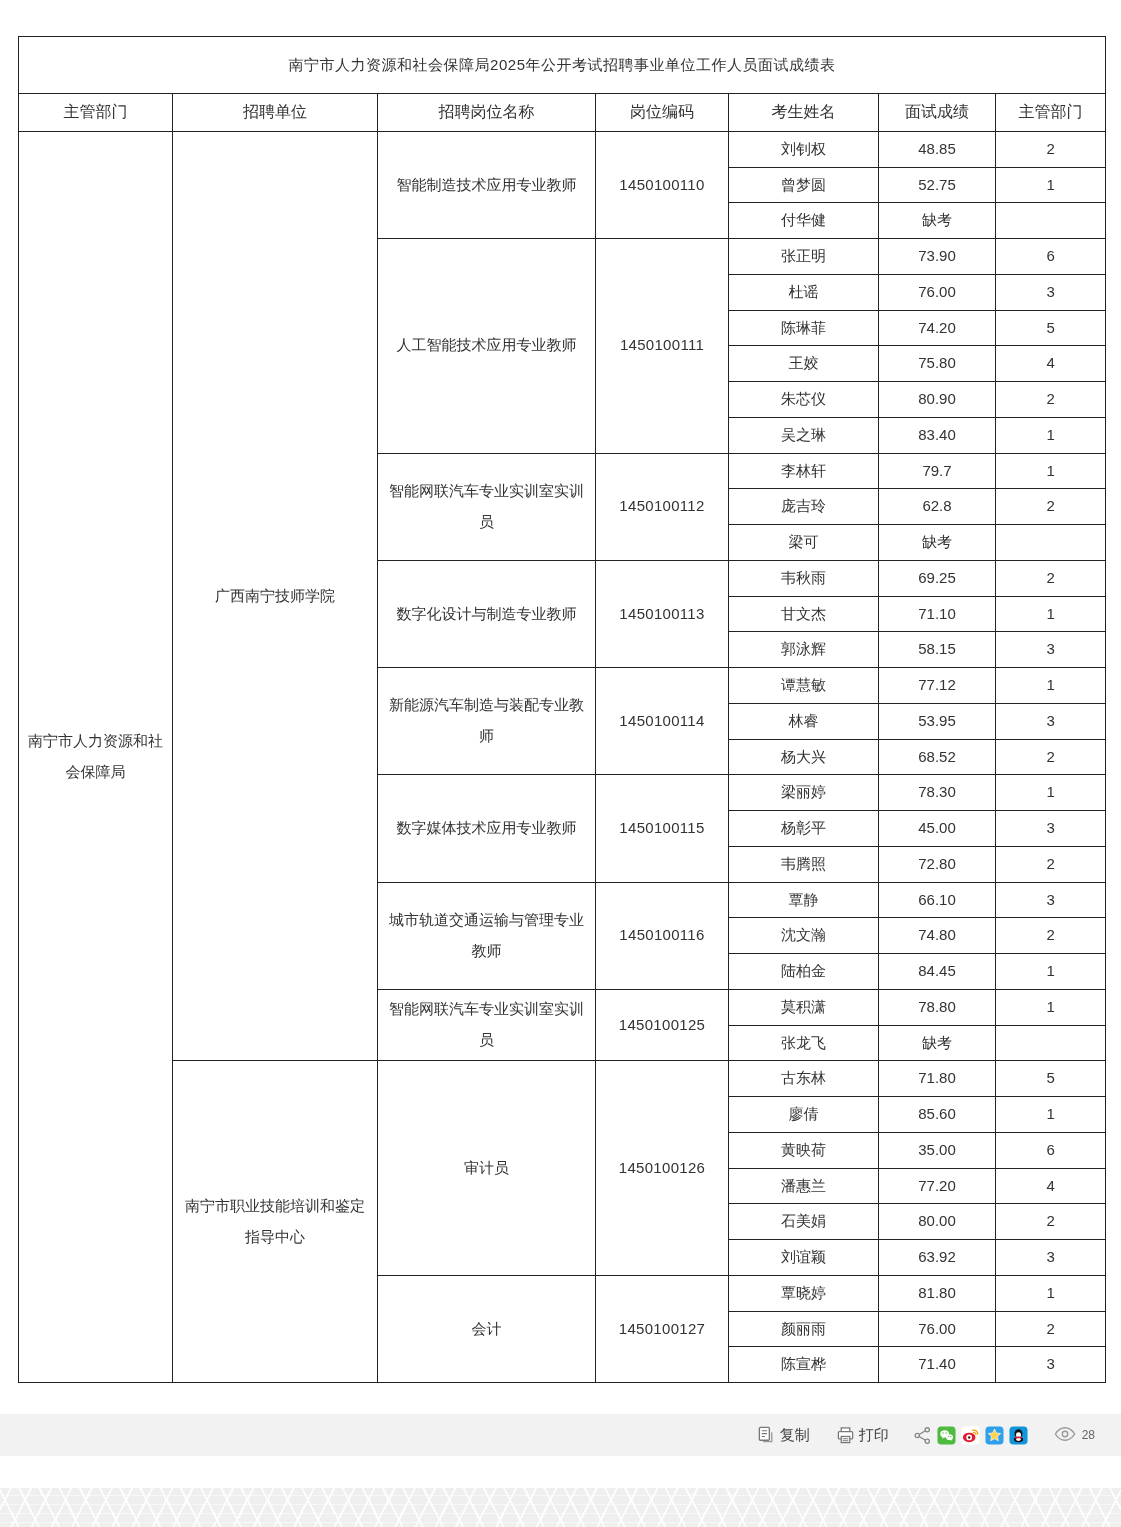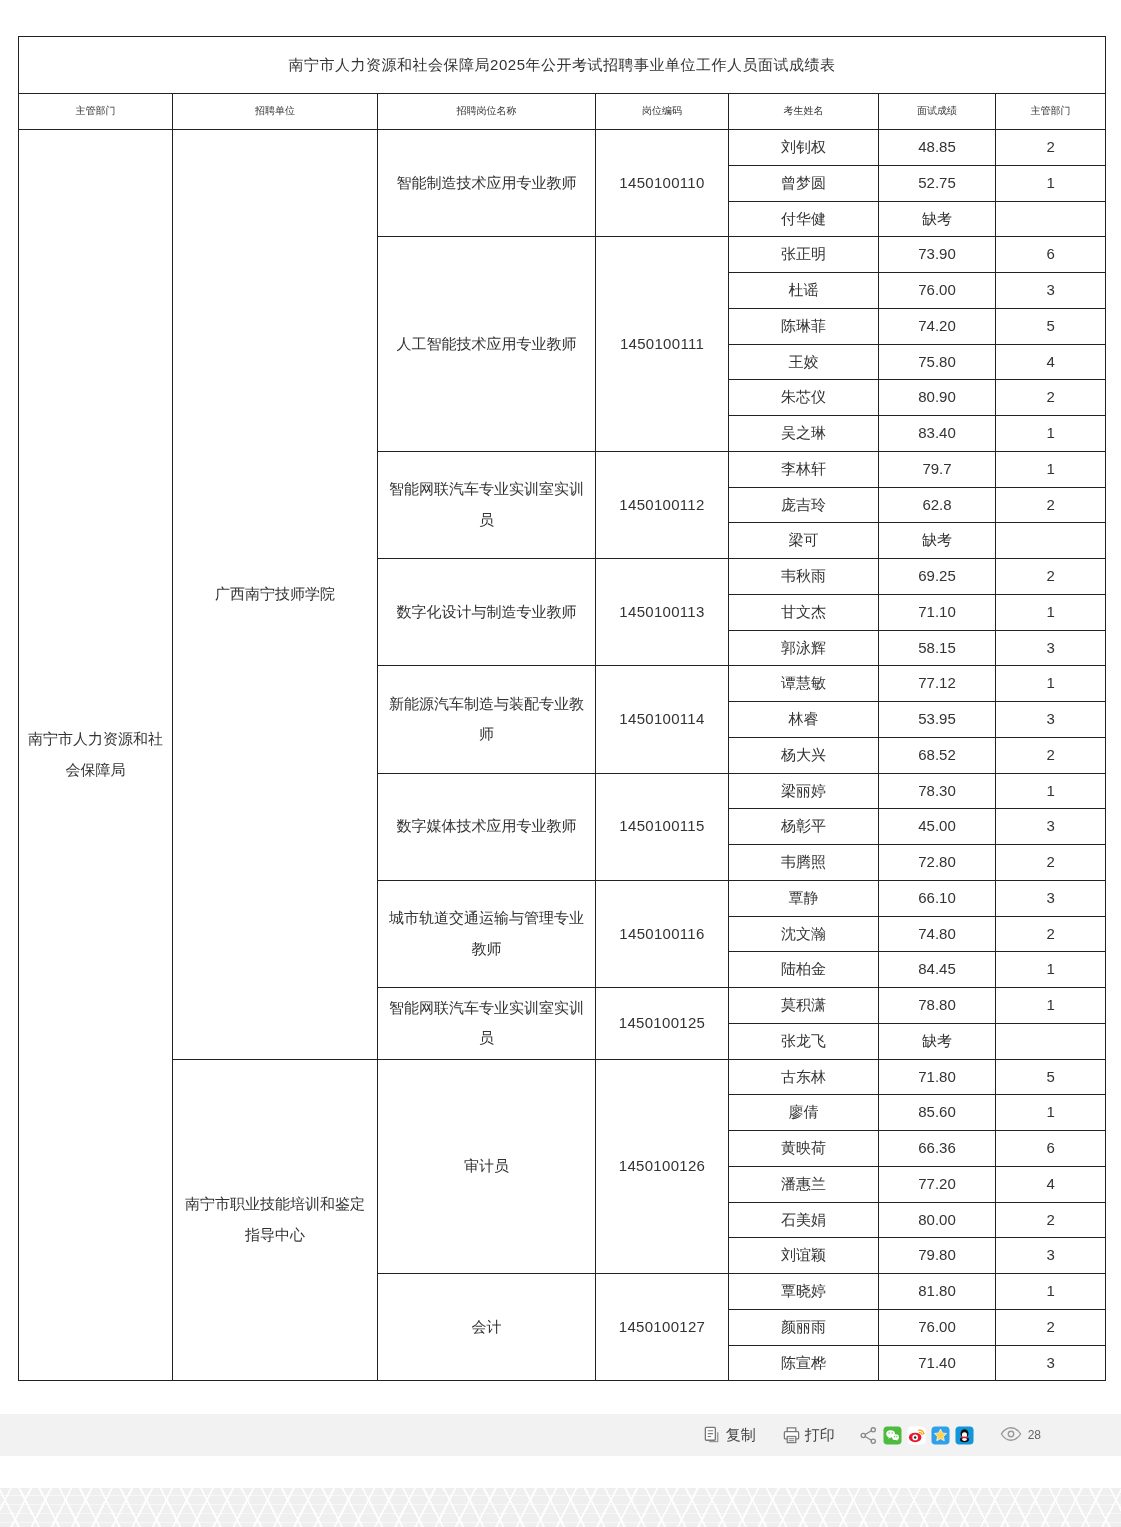--- a/index.html
+++ b/index.html
@@ -6,30 +6,30 @@
   html,body { width:1121px; height:1527px; background:#ffffff; overflow:hidden;
     font-family:"Liberation Sans","DejaVu Sans",sans-serif; }
   .page { position:relative; width:1121px; height:1527px; background:#fff;margin-top:15px; }
 
   
   .table-wrap { position:absolute; left:18px; top:21px; width:1087px; }
   table.score { border-collapse:collapse; table-layout:fixed; width:1087px; color:#333; }
   table.score td { border:1px solid #222; text-align:center; vertical-align:middle;
     font-size:15px; padding:2px 6px; line-height:2.05; overflow:hidden; }
   td.title-cell { height:57px; font-size:17px; letter-spacing:.5px; line-height:1.3; }
-  tr.hdr td { height:36px; font-size:10px; }
+  tr.hdr td { height:36px; font-size:16px; }
   tbody td { height:35px; }
   td.dept, td.unit, td.pos { line-height:2.05; }
   td.code { letter-spacing:.3px; }
   td.score-v, td.rank-v { font-size:15px; }
 
   
   .toolbar { position:absolute; left:0; top:1399px; width:1121px; height:42px;
     background:#f2f2f2; display:flex; align-items:center; justify-content:flex-end;
-    padding-right:80px; }
+    padding-right:26px; }
   .tb-group { display:flex; align-items:center; }
   .tb-btn { display:flex; align-items:center; gap:4px; cursor:pointer; color:#444;
     font-size:15px; margin-left:26px; }
   .tb-btn:first-child { margin-left:0; }
   .share-row { display:flex; align-items:center; gap:5px; margin-left:24px; }
   .sicon { width:19px; height:19px; display:block; }
   .views { display:flex; align-items:center; gap:6px; margin-left:26px; color:#666;
     font-size:12px; }
 
   
@@ -230,36 +230,36 @@
             <td class="score-v">71.80</td>
             <td class="rank-v">5</td>
           </tr>
           <tr>
             <td class="name">廖倩</td>
             <td class="score-v">85.60</td>
             <td class="rank-v">1</td>
           </tr>
           <tr>
             <td class="name">黄映荷</td>
-            <td class="score-v">66.36</td>
+            <td class="score-v">35.00</td>
             <td class="rank-v">6</td>
           </tr>
           <tr>
             <td class="name">潘惠兰</td>
             <td class="score-v">77.20</td>
             <td class="rank-v">4</td>
           </tr>
           <tr>
             <td class="name">石美娟</td>
             <td class="score-v">80.00</td>
             <td class="rank-v">2</td>
           </tr>
           <tr>
             <td class="name">刘谊颖</td>
-            <td class="score-v">79.80</td>
+            <td class="score-v">63.92</td>
             <td class="rank-v">3</td>
           </tr>
           <tr>
             <td class="pos" rowspan="3">会计</td>
             <td class="code" rowspan="3">1450100127</td>
             <td class="name">覃晓婷</td>
             <td class="score-v">81.80</td>
             <td class="rank-v">1</td>
           </tr>
           <tr>

